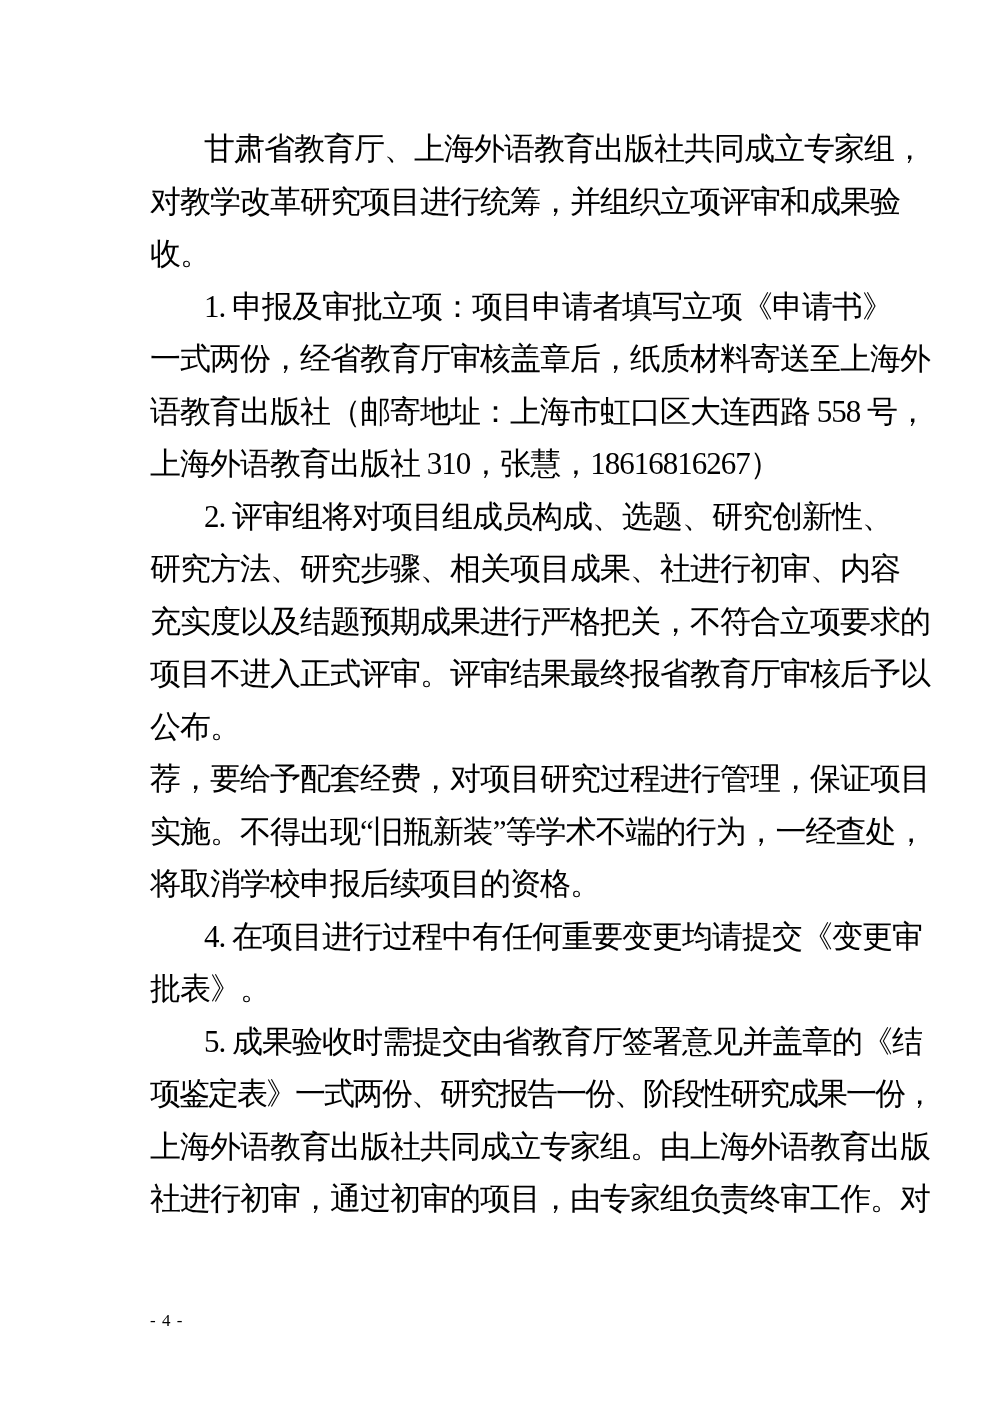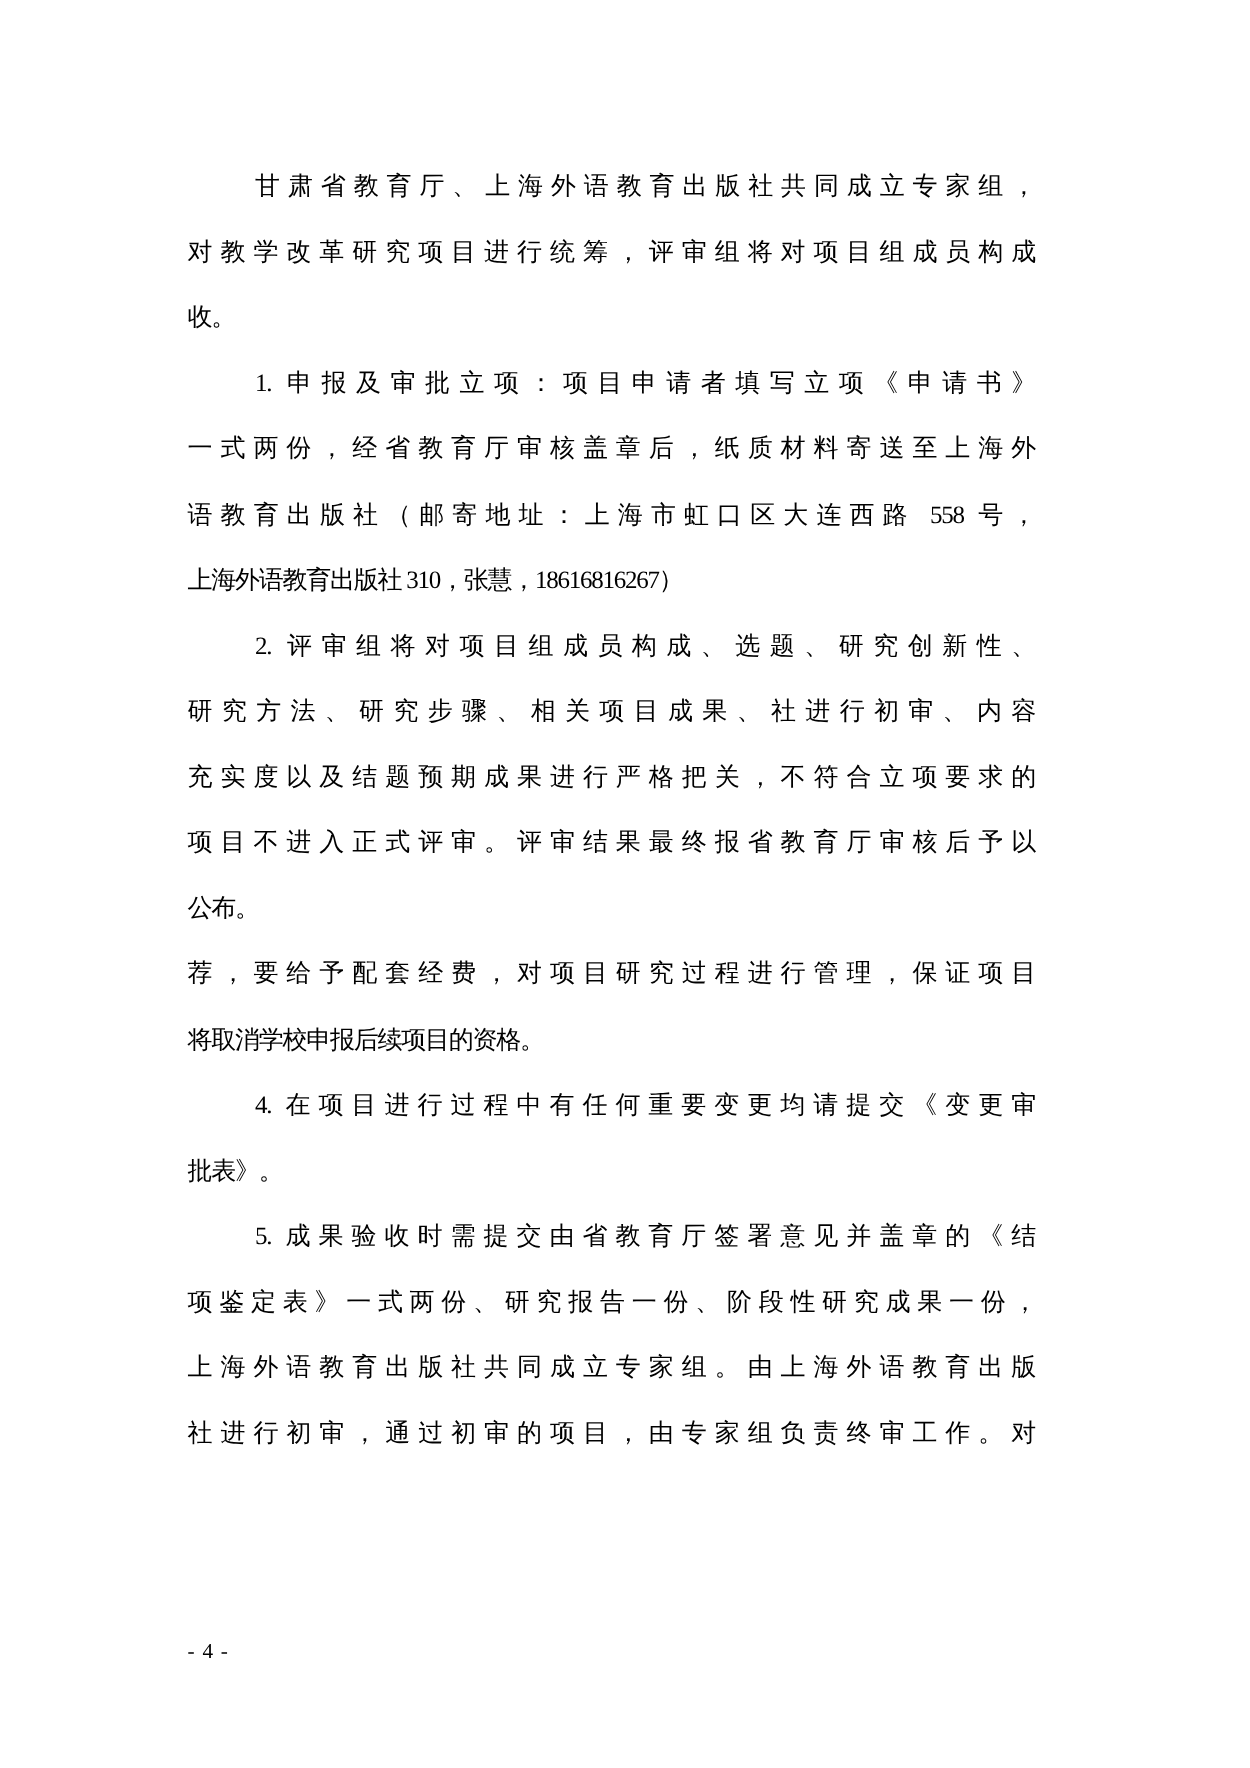--- a/index.html
+++ b/index.html
@@ -22,21 +22,21 @@
     top: 123px;
     width: 678px;
   }
   .para {
     margin: 0;
     padding: 0;
   }
   .line {
     height: 52.5px;
     line-height: 52.5px;
-    font-size: 20px;
+    font-size: 31px;
     letter-spacing: -1px;
     white-space: pre;
     text-align: justify;
     text-align-last: justify;
     overflow: visible;
   }
   .line.pstart {
     text-indent: 54px;
   }
   .line.pend {
@@ -58,41 +58,42 @@
 </style>
 </head>
 <body>
 
 <div class="page">
 
   <div class="content">
 
     <div class="para">
       <div class="line pstart">甘肃省教育厅、上海外语教育出版社共同成立专家组，</div>
-      <div class="line">对教学改革研究项目进行统筹，评审组将对项目组成员构成</div>
+      <div class="line">对教学改革研究项目进行统筹，并组织立项评审和成果验</div>
       <div class="line pend">收。</div>
     </div>
 
     <div class="para">
       <div class="line pstart">1. 申报及审批立项：项目申请者填写立项《申请书》</div>
       <div class="line">一式两份，经省教育厅审核盖章后，纸质材料寄送至上海外</div>
       <div class="line">语教育出版社（邮寄地址：上海市虹口区大连西路 558 号，</div>
       <div class="line pend">上海外语教育出版社 310，张慧，18616816267）</div>
     </div>
 
     <div class="para">
       <div class="line pstart">2. 评审组将对项目组成员构成、选题、研究创新性、</div>
       <div class="line">研究方法、研究步骤、相关项目成果、社进行初审、内容</div>
       <div class="line">充实度以及结题预期成果进行严格把关，不符合立项要求的</div>
       <div class="line">项目不进入正式评审。评审结果最终报省教育厅审核后予以</div>
       <div class="line pend">公布。</div>
     </div>
 
     <div class="para">
       <div class="line">荐，要给予配套经费，对项目研究过程进行管理，保证项目</div>
+      <div class="line">实施。不得出现“旧瓶新装”等学术不端的行为，一经查处，</div>
       <div class="line pend">将取消学校申报后续项目的资格。</div>
     </div>
 
     <div class="para">
       <div class="line pstart">4. 在项目进行过程中有任何重要变更均请提交《变更审</div>
       <div class="line pend">批表》。</div>
     </div>
 
     <div class="para">
       <div class="line pstart">5. 成果验收时需提交由省教育厅签署意见并盖章的《结</div>

